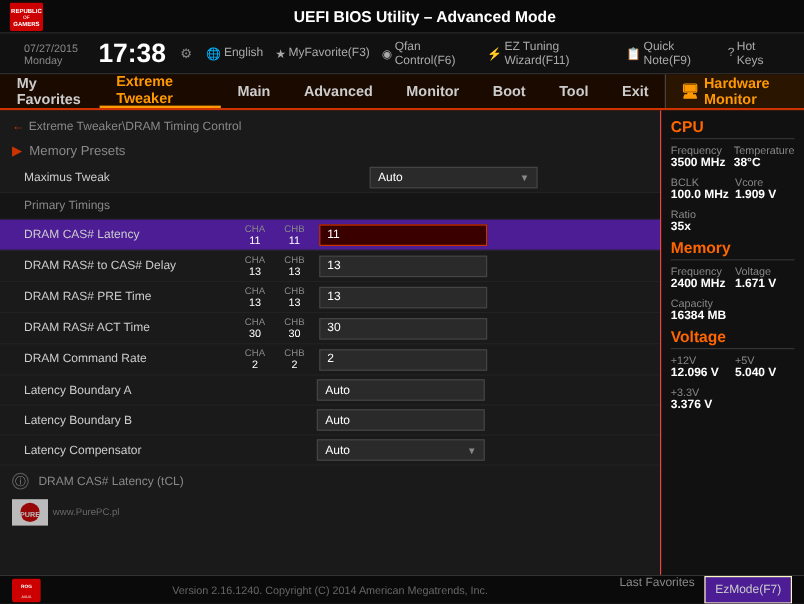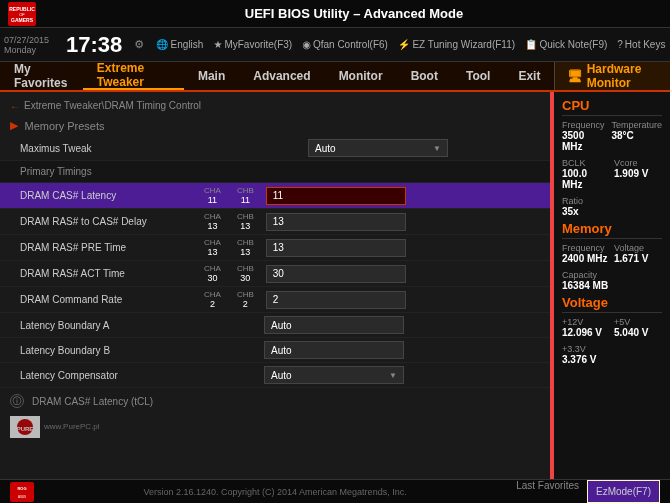--- a/index.html
+++ b/index.html
@@ -33,21 +33,21 @@
       font-weight: bold;
       flex: 1;
       text-align: center;
     }
 
     
     .datetime-bar {
       background: #111;
       display: flex;
       align-items: center;
-      padding: 3px 4px;
+      padding: 3px 20px;
       height: 34px;
       border-bottom: 1px solid #333;
       gap: 12px;
     }
     .date-section {
       display: flex;
       flex-direction: column;
       font-size: 9px;
       color: #888;
       min-width: 50px;
@@ -214,21 +214,21 @@
       align-items: center;
       justify-content: space-between;
       cursor: pointer;
     }
     .dropdown-arrow { color: #888; font-size: 8px; }
 
     
     .right-panel {
       width: 120px;
       background: #111;
-      border-left: 4px solid #ef4444;
+      border-left: 1px solid #ef4444;
       padding: 6px 8px;
       font-size: 10px;
       overflow-y: auto;
       flex-shrink: 0;
     }
     .hw-section-title {
       color: #ff6600;
       font-size: 13px;
       font-weight: bold;
       margin-bottom: 4px;

